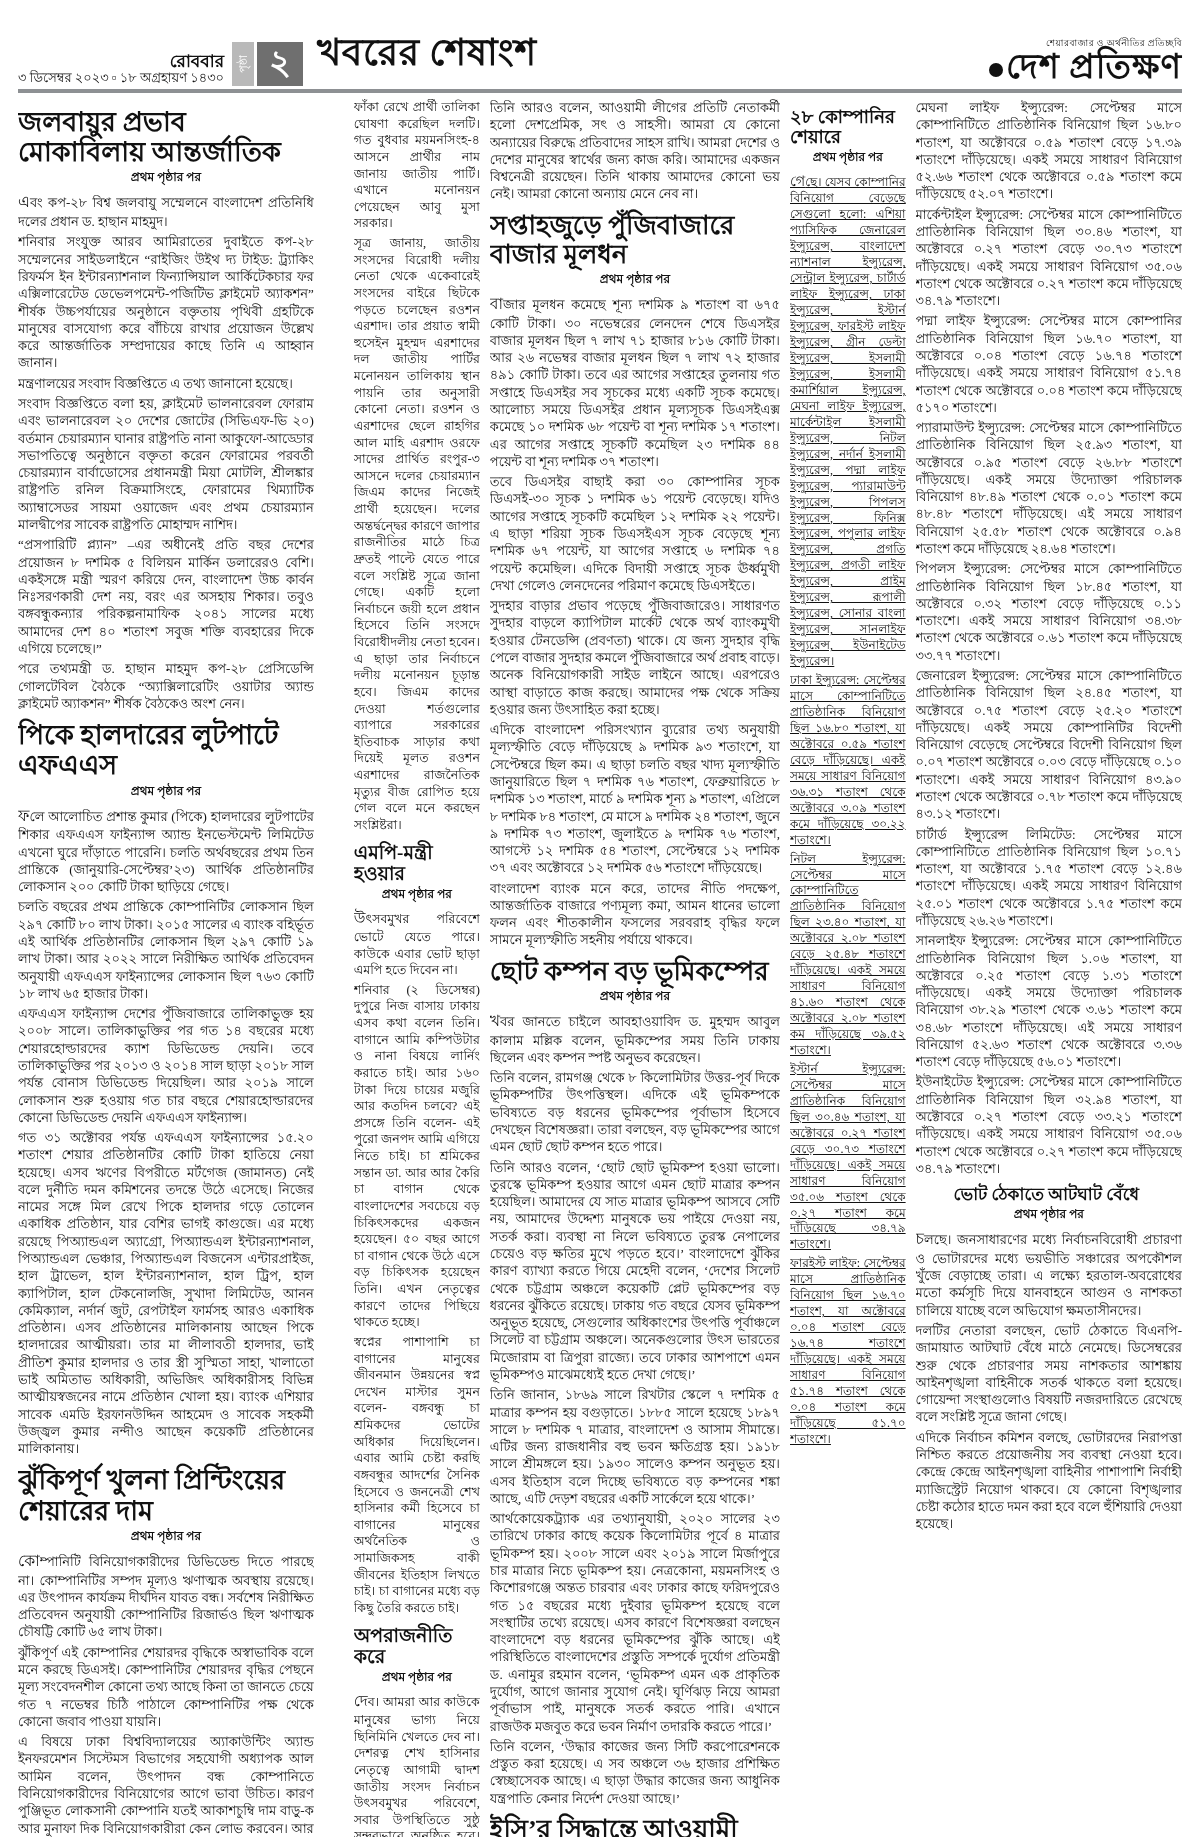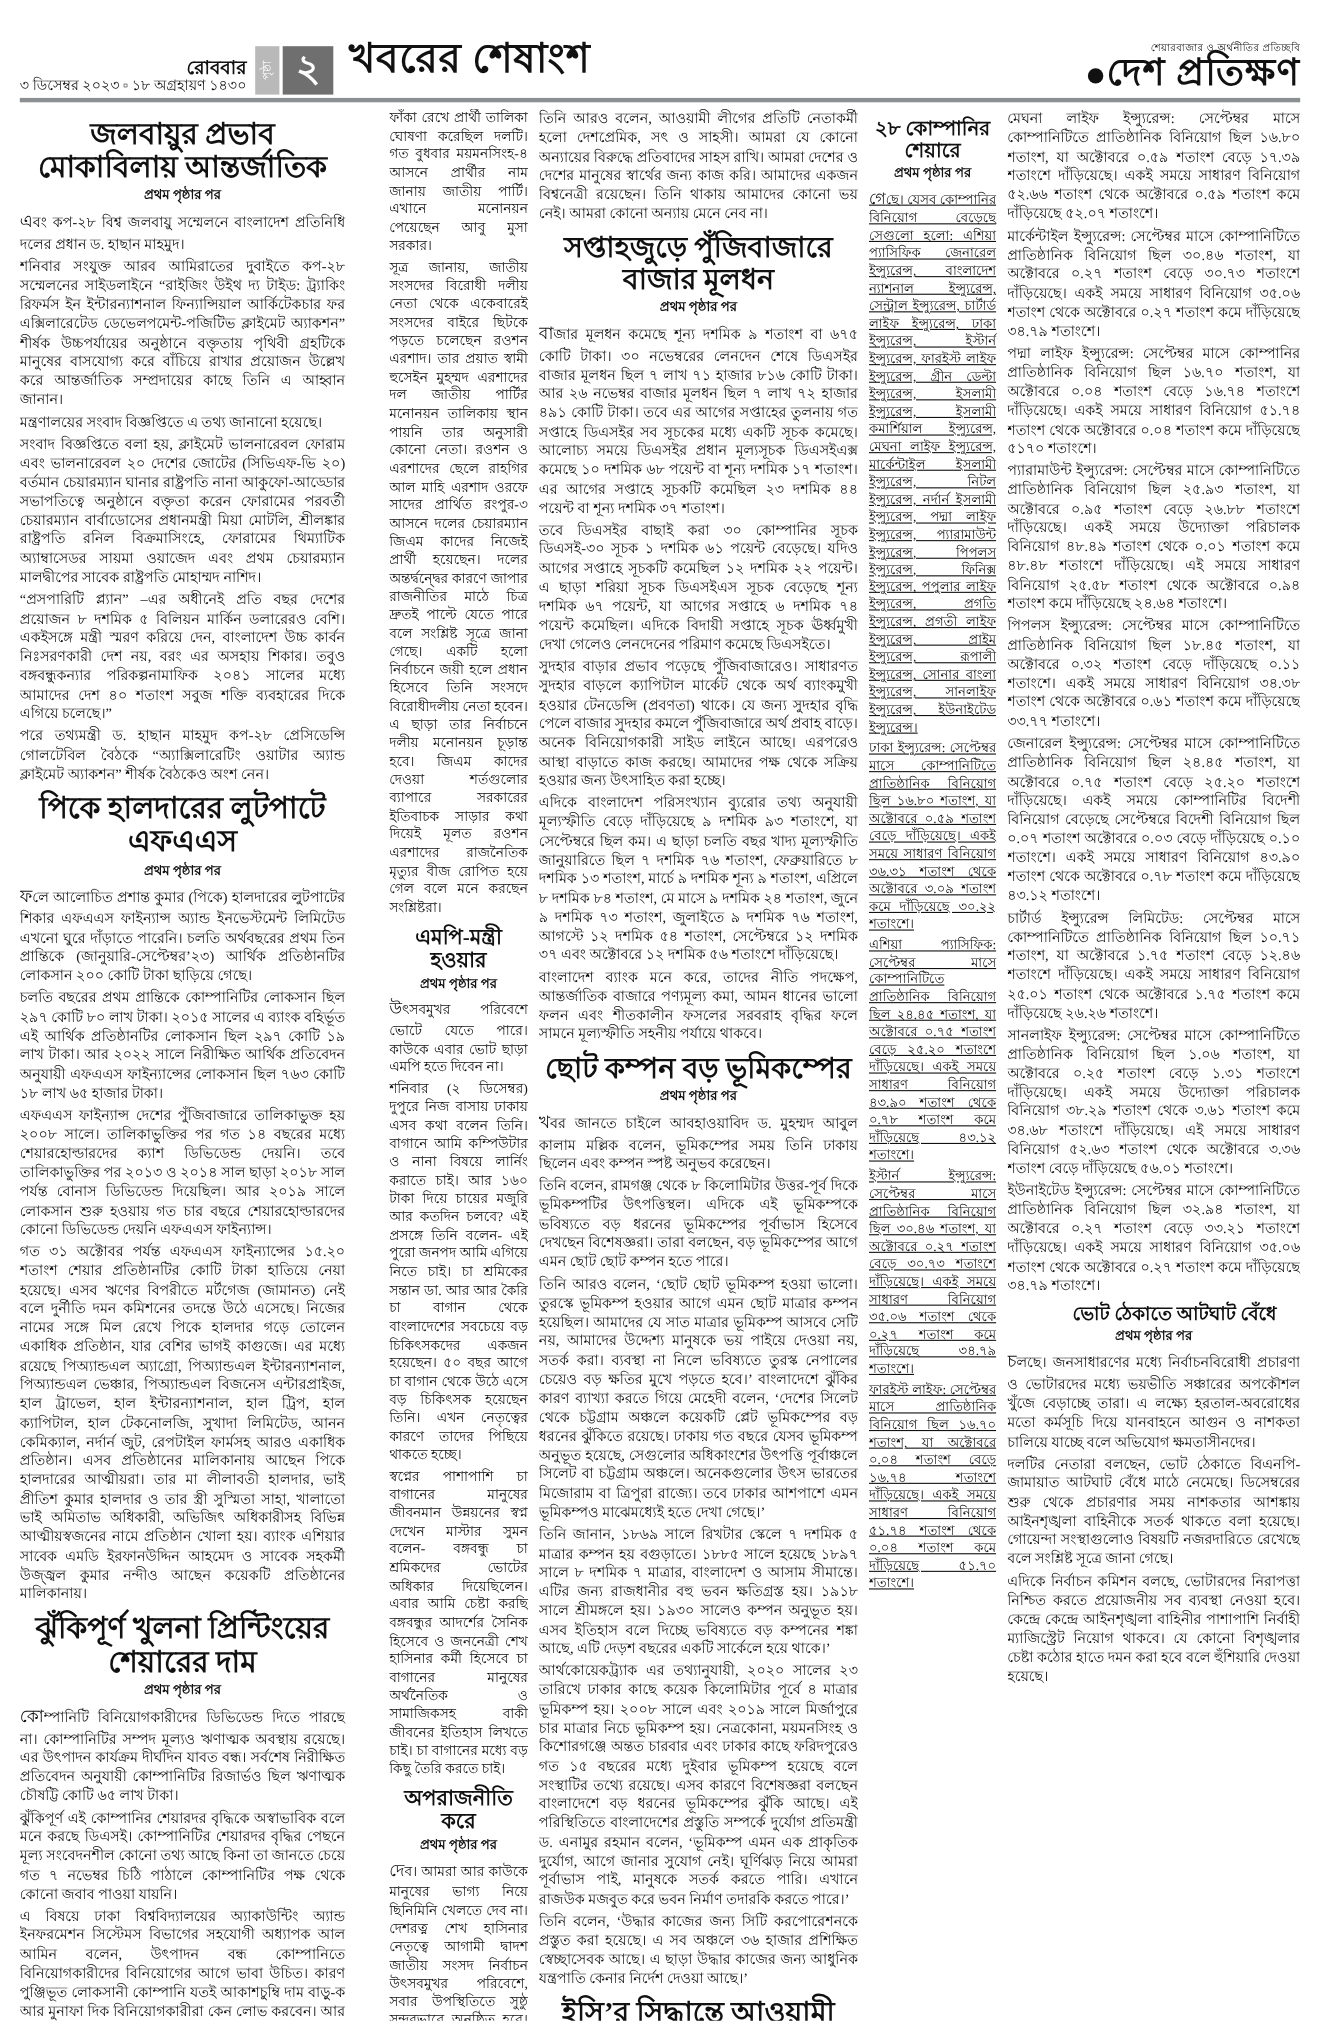--- a/index.html
+++ b/index.html
@@ -25,21 +25,21 @@
 
   
   .cols { display:flex; gap:10px; padding-top:6px; height:1744px; overflow:hidden; }
   .col { overflow:hidden; }
   .colA { width:312px; }
   .colB { width:133px;margin-left:30px; }
   .colC { width:306px; }
   .colD { width:122px; }
   .colE { width:281px; }
 
-  .col h2 { text-align:center; font-weight:bold; line-height:1.12; margin:8px 0 1px; }
+  .col h2 { text-align:left; font-weight:bold; line-height:1.12; margin:8px 0 1px; }
   .colA h2 { font-size:27px; }
   .colB h2 { font-size:19px; }
   .colC h2 { font-size:26px; }
   .colD h2 { font-size:18px; }
   .colE h2 { font-size:17px;margin-left:38px; }
   .cont-tag { text-align:center; font-weight:bold; font-size:12px; margin-bottom:4px; }
   .col p { font-size:13px; line-height:1.33; text-align:justify; margin-bottom:3px; }
   .colB p { font-size:12.5px; }
   .colD p { font-size:12px;text-decoration:underline; }
   .col p.first::first-letter { font-size:120%; }
@@ -121,21 +121,21 @@
         <p>তিনি জানান, ১৮৬৯ সালে রিখটার স্কেলে ৭ দশমিক ৫ মাত্রার কম্পন হয় বগুড়াতে। ১৮৮৫ সালে হয়েছে ১৮৯৭ সালে ৮ দশমিক ৭ মাত্রার, বাংলাদেশ ও আসাম সীমান্তে। এটির জন্য রাজধানীর বহু ভবন ক্ষতিগ্রস্ত হয়। ১৯১৮ সালে শ্রীমঙ্গলে হয়। ১৯৩০ সালেও কম্পন অনুভূত হয়। এসব ইতিহাস বলে দিচ্ছে ভবিষ্যতে বড় কম্পনের শঙ্কা আছে, এটি দেড়শ বছরের একটি সার্কেলে হয়ে থাকে।’</p>
         <p>আর্থকোয়েকট্র্যাক এর তথ্যানুযায়ী, ২০২০ সালের ২৩ তারিখে ঢাকার কাছে কয়েক কিলোমিটার পূর্বে ৪ মাত্রার ভূমিকম্প হয়। ২০০৮ সালে এবং ২০১৯ সালে মির্জাপুরে চার মাত্রার নিচে ভূমিকম্প হয়। নেত্রকোনা, ময়মনসিংহ ও কিশোরগঞ্জে অন্তত চারবার এবং ঢাকার কাছে ফরিদপুরেও গত ১৫ বছরের মধ্যে দুইবার ভূমিকম্প হয়েছে বলে সংস্থাটির তথ্যে রয়েছে। এসব কারণে বিশেষজ্ঞরা বলছেন বাংলাদেশে বড় ধরনের ভূমিকম্পের ঝুঁকি আছে। এই পরিস্থিতিতে বাংলাদেশের প্রস্তুতি সম্পর্কে দুর্যোগ প্রতিমন্ত্রী ড. এনামুর রহমান বলেন, ‘ভূমিকম্প এমন এক প্রাকৃতিক দুর্যোগ, আগে জানার সুযোগ নেই। ঘূর্ণিঝড় নিয়ে আমরা পূর্বাভাস পাই, মানুষকে সতর্ক করতে পারি। এখানে রাজউক মজবুত করে ভবন নির্মাণ তদারকি করতে পারে।’</p>
         <p>তিনি বলেন, ‘উদ্ধার কাজের জন্য সিটি করপোরেশনকে প্রস্তুত করা হয়েছে। এ সব অঞ্চলে ৩৬ হাজার প্রশিক্ষিত স্বেচ্ছাসেবক আছে। এ ছাড়া উদ্ধার কাজের জন্য আধুনিক যন্ত্রপাতি কেনার নির্দেশ দেওয়া আছে।’</p>
         <h2>ইসি’র সিদ্ধান্তে আওয়ামী লীগের আস্থা</h2>
       </section>
     <section class="col colD">
         <h2>২৮ কোম্পানির শেয়ারে</h2>
         <div class="cont-tag">প্রথম পৃষ্ঠার পর</div>
         <p class="first">গেছে। যেসব কোম্পানির বিনিয়োগ বেড়েছে সেগুলো হলো: এশিয়া প্যাসিফিক জেনারেল ইন্স্যুরেন্স, বাংলাদেশ ন্যাশনাল ইন্স্যুরেন্স, সেন্ট্রাল ইন্স্যুরেন্স, চার্টার্ড লাইফ ইন্স্যুরেন্স, ঢাকা ইন্স্যুরেন্স, ইস্টার্ন ইন্স্যুরেন্স, ফারইস্ট লাইফ ইন্স্যুরেন্স, গ্রীন ডেল্টা ইন্স্যুরেন্স, ইসলামী ইন্স্যুরেন্স, ইসলামী কমার্শিয়াল ইন্স্যুরেন্স, মেঘনা লাইফ ইন্স্যুরেন্স, মার্কেন্টাইল ইসলামী ইন্স্যুরেন্স, নিটল ইন্স্যুরেন্স, নর্দার্ন ইসলামী ইন্স্যুরেন্স, পদ্মা লাইফ ইন্স্যুরেন্স, প্যারামাউন্ট ইন্স্যুরেন্স, পিপলস ইন্স্যুরেন্স, ফিনিক্স ইন্স্যুরেন্স, পপুলার লাইফ ইন্স্যুরেন্স, প্রগতি ইন্স্যুরেন্স, প্রগতী লাইফ ইন্স্যুরেন্স, প্রাইম ইন্স্যুরেন্স, রূপালী ইন্স্যুরেন্স, সোনার বাংলা ইন্স্যুরেন্স, সানলাইফ ইন্স্যুরেন্স, ইউনাইটেড ইন্স্যুরেন্স।</p>
         <p>ঢাকা ইন্স্যুরেন্স: সেপ্টেম্বর মাসে কোম্পানিটিতে প্রাতিষ্ঠানিক বিনিয়োগ ছিল ১৬.৮০ শতাংশ, যা অক্টোবরে ০.৫৯ শতাংশ বেড়ে দাঁড়িয়েছে। একই সময়ে সাধারণ বিনিয়োগ ৩৬.৩১ শতাংশ থেকে অক্টোবরে ৩.০৯ শতাংশ কমে দাঁড়িয়েছে ৩০.২২ শতাংশে।</p>
-        <p>এশিয়া প্যাসিফিক: সেপ্টেম্বর মাসে কোম্পানিটিতে প্রাতিষ্ঠানিক বিনিয়োগ ছিল ২৪.৪৫ শতাংশ, যা অক্টোবরে ০.৭৫ শতাংশ বেড়ে ২৫.২০ শতাংশে দাঁড়িয়েছে। একই সময়ে সাধারণ বিনিয়োগ ৪৩.৯০ শতাংশ থেকে ০.৭৮ শতাংশ কমে দাঁড়িয়েছে ৪৩.১২ শতাংশে।</p>
+        <p>নিটল ইন্স্যুরেন্স: সেপ্টেম্বর মাসে কোম্পানিটিতে প্রাতিষ্ঠানিক বিনিয়োগ ছিল ২৩.৪০ শতাংশ, যা অক্টোবরে ২.০৮ শতাংশ বেড়ে ২৫.৪৮ শতাংশে দাঁড়িয়েছে। একই সময়ে সাধারণ বিনিয়োগ ৪১.৬০ শতাংশ থেকে অক্টোবরে ২.০৮ শতাংশ কম দাঁড়িয়েছে ৩৯.৫২ শতাংশে।</p>
         <p>ইস্টার্ন ইন্স্যুরেন্স: সেপ্টেম্বর মাসে প্রাতিষ্ঠানিক বিনিয়োগ ছিল ৩০.৪৬ শতাংশ, যা অক্টোবরে ০.২৭ শতাংশ বেড়ে ৩০.৭৩ শতাংশে দাঁড়িয়েছে। একই সময়ে সাধারণ বিনিয়োগ ৩৫.০৬ শতাংশ থেকে ০.২৭ শতাংশ কমে দাঁড়িয়েছে ৩৪.৭৯ শতাংশে।</p>
         <p>ফারইস্ট লাইফ: সেপ্টেম্বর মাসে প্রাতিষ্ঠানিক বিনিয়োগ ছিল ১৬.৭০ শতাংশ, যা অক্টোবরে ০.০৪ শতাংশ বেড়ে ১৬.৭৪ শতাংশে দাঁড়িয়েছে। একই সময়ে সাধারণ বিনিয়োগ ৫১.৭৪ শতাংশ থেকে ০.০৪ শতাংশ কমে দাঁড়িয়েছে ৫১.৭০ শতাংশে।</p>
       </section>
     <section class="col colE">
         <p>মেঘনা লাইফ ইন্স্যুরেন্স: সেপ্টেম্বর মাসে কোম্পানিটিতে প্রাতিষ্ঠানিক বিনিয়োগ ছিল ১৬.৮০ শতাংশ, যা অক্টোবরে ০.৫৯ শতাংশ বেড়ে ১৭.৩৯ শতাংশে দাঁড়িয়েছে। একই সময়ে সাধারণ বিনিয়োগ ৫২.৬৬ শতাংশ থেকে অক্টোবরে ০.৫৯ শতাংশ কমে দাঁড়িয়েছে ৫২.০৭ শতাংশে।</p>
         <p>মার্কেন্টাইল ইন্স্যুরেন্স: সেপ্টেম্বর মাসে কোম্পানিটিতে প্রাতিষ্ঠানিক বিনিয়োগ ছিল ৩০.৪৬ শতাংশ, যা অক্টোবরে ০.২৭ শতাংশ বেড়ে ৩০.৭৩ শতাংশে দাঁড়িয়েছে। একই সময়ে সাধারণ বিনিয়োগ ৩৫.০৬ শতাংশ থেকে অক্টোবরে ০.২৭ শতাংশ কমে দাঁড়িয়েছে ৩৪.৭৯ শতাংশে।</p>
         <p>পদ্মা লাইফ ইন্স্যুরেন্স: সেপ্টেম্বর মাসে কোম্পানির প্রাতিষ্ঠানিক বিনিয়োগ ছিল ১৬.৭০ শতাংশ, যা অক্টোবরে ০.০৪ শতাংশ বেড়ে ১৬.৭৪ শতাংশে দাঁড়িয়েছে। একই সময়ে সাধারণ বিনিয়োগ ৫১.৭৪ শতাংশ থেকে অক্টোবরে ০.০৪ শতাংশ কমে দাঁড়িয়েছে ৫১৭০ শতাংশে।</p>
         <p>প্যারামাউন্ট ইন্স্যুরেন্স: সেপ্টেম্বর মাসে কোম্পানিটিতে প্রাতিষ্ঠানিক বিনিয়োগ ছিল ২৫.৯৩ শতাংশ, যা অক্টোবরে ০.৯৫ শতাংশ বেড়ে ২৬.৮৮ শতাংশে দাঁড়িয়েছে। একই সময়ে উদ্যোক্তা পরিচালক বিনিয়োগ ৪৮.৪৯ শতাংশ থেকে ০.০১ শতাংশ কমে ৪৮.৪৮ শতাংশে দাঁড়িয়েছে। এই সময়ে সাধারণ বিনিয়োগ ২৫.৫৮ শতাংশ থেকে অক্টোবরে ০.৯৪ শতাংশ কমে দাঁড়িয়েছে ২৪.৬৪ শতাংশে।</p>
         <p>পিপলস ইন্স্যুরেন্স: সেপ্টেম্বর মাসে কোম্পানিটিতে প্রাতিষ্ঠানিক বিনিয়োগ ছিল ১৮.৪৫ শতাংশ, যা অক্টোবরে ০.৩২ শতাংশ বেড়ে দাঁড়িয়েছে ০.১১ শতাংশে। একই সময়ে সাধারণ বিনিয়োগ ৩৪.৩৮ শতাংশ থেকে অক্টোবরে ০.৬১ শতাংশ কমে দাঁড়িয়েছে ৩৩.৭৭ শতাংশে।</p>
         <p>জেনারেল ইন্স্যুরেন্স: সেপ্টেম্বর মাসে কোম্পানিটিতে প্রাতিষ্ঠানিক বিনিয়োগ ছিল ২৪.৪৫ শতাংশ, যা অক্টোবরে ০.৭৫ শতাংশ বেড়ে ২৫.২০ শতাংশে দাঁড়িয়েছে। একই সময়ে কোম্পানিটির বিদেশী বিনিয়োগ বেড়েছে সেপ্টেম্বরে বিদেশী বিনিয়োগ ছিল ০.০৭ শতাংশ অক্টোবরে ০.০৩ বেড়ে দাঁড়িয়েছে ০.১০ শতাংশে। একই সময়ে সাধারণ বিনিয়োগ ৪৩.৯০ শতাংশ থেকে অক্টোবরে ০.৭৮ শতাংশ কমে দাঁড়িয়েছে ৪৩.১২ শতাংশে।</p>

